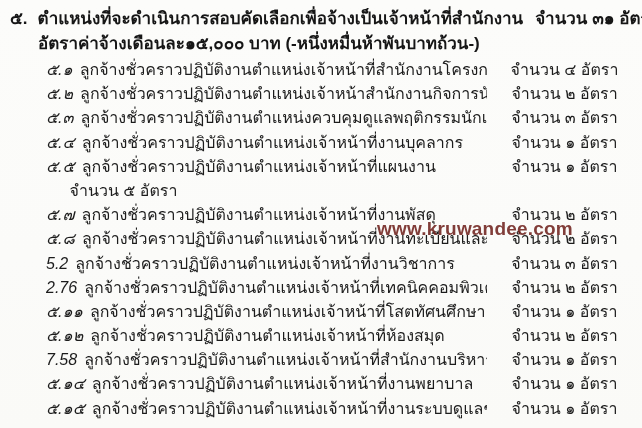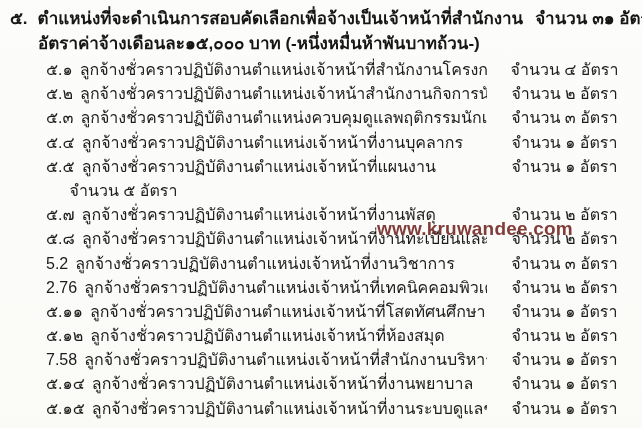--- a/index.html
+++ b/index.html
@@ -46,21 +46,21 @@
     width: 596px;
   }
   .row {
     display: flex;
     align-items: baseline;
     height: 24.2px;
     font-size: 16px;
     white-space: nowrap;
   }
   .row .left { flex: 1 1 auto; overflow: hidden; }
-  .row .no { margin-right: 7px; }
+  .row .no { margin-right: 7px; font-style: italic; }
   .row .count {
     flex: 0 0 155px;
     width: 155px;
     text-align: center;
   }
   .watermark {
     position: absolute;
     left: 377px;
     top: 218px;
     font-size: 19px;

